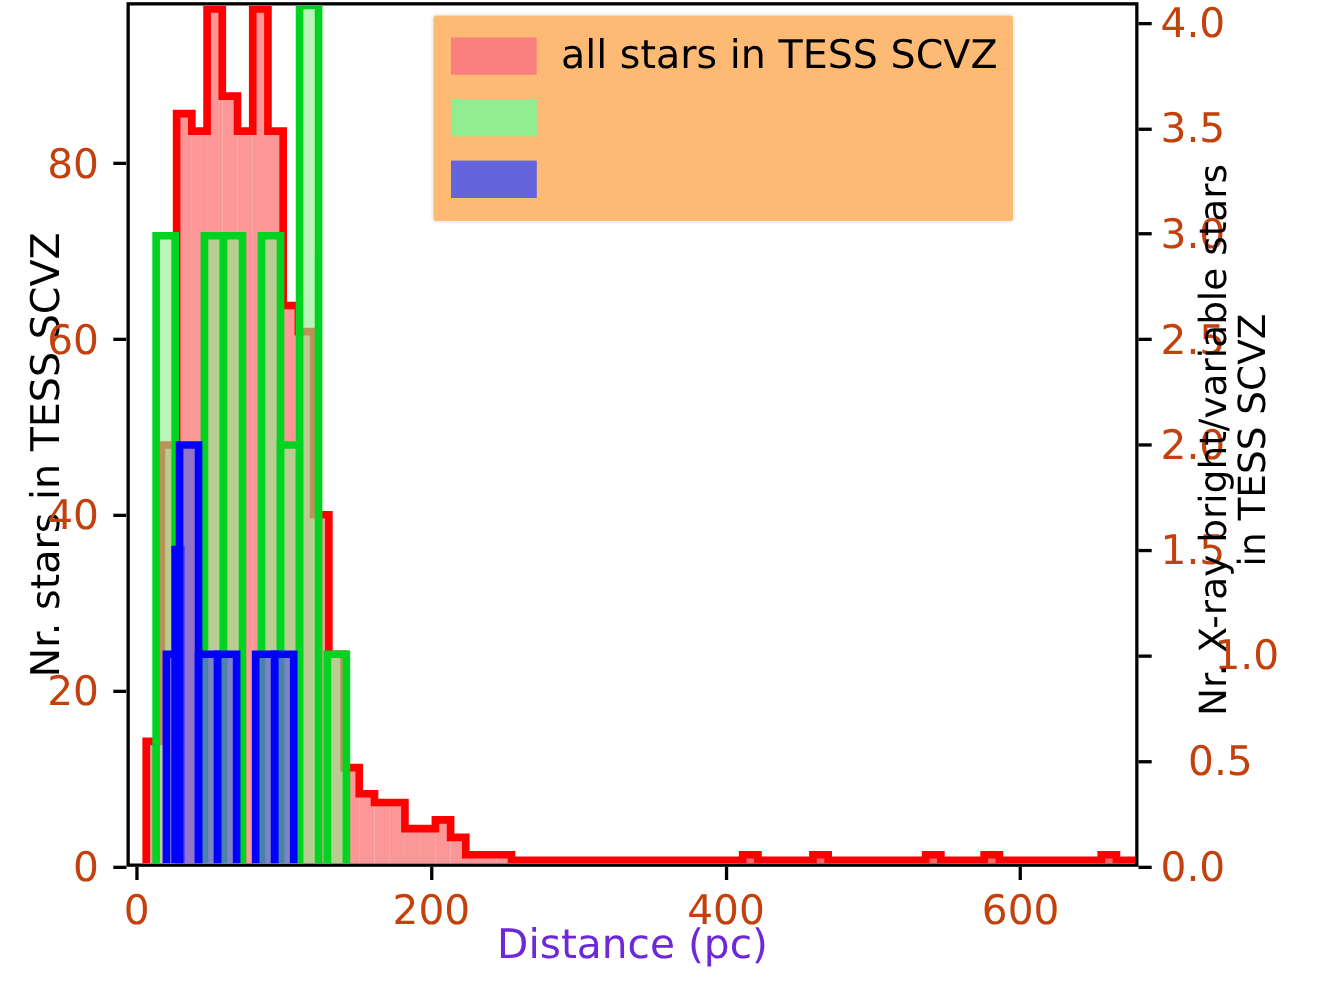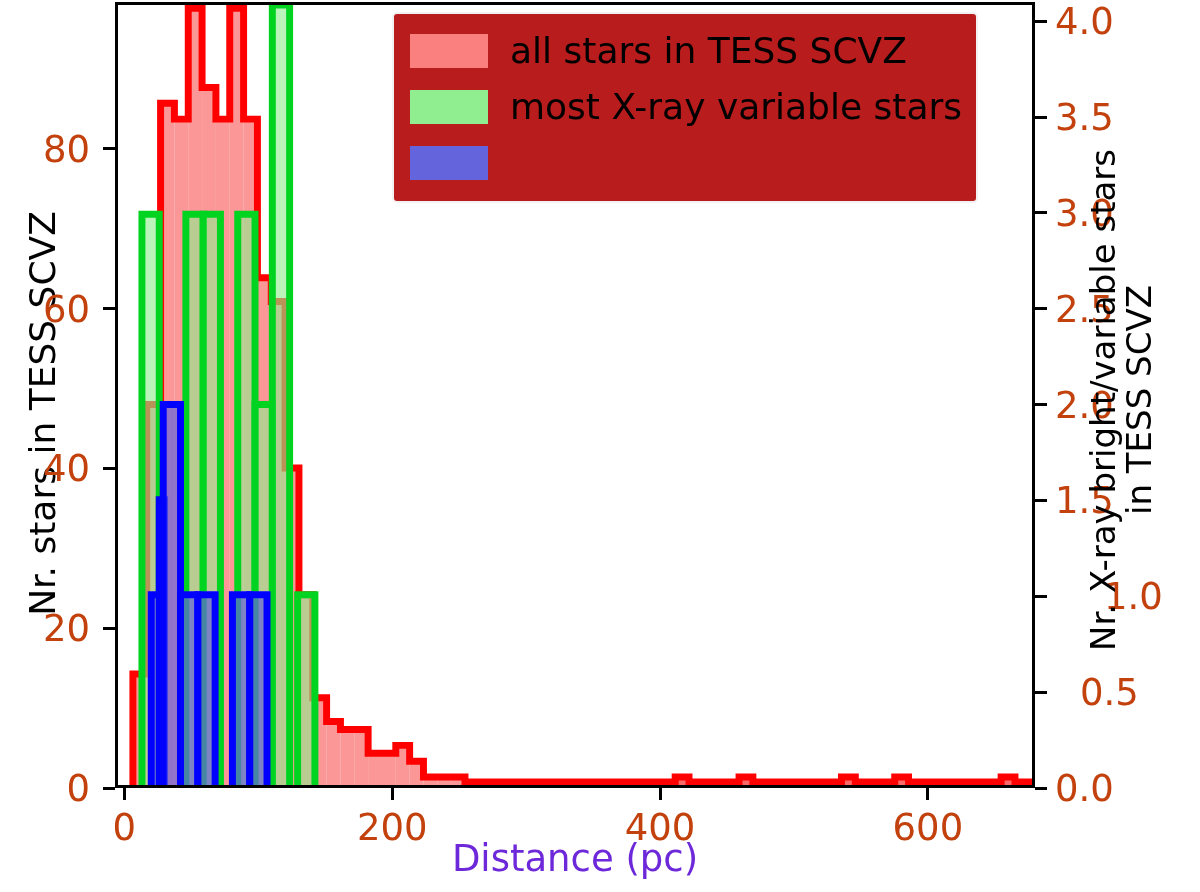--- a/index.html
+++ b/index.html
@@ -109,21 +109,21 @@
     color: #6d28d9;
     white-space: nowrap;
     margin-top: 48px;
   }
   
   #legend {
     position: absolute;
     left: 392px;
     top: 12px;
     padding: 9px 14px 10px 16px;
-    background: #b91c1c;
+    background: #fdba74;
     border: 2px solid #f2f2f2;
     border-radius: 5px;
     box-sizing: border-box;
   }
   .legend-row {
     display: flex;
     align-items: center;
     height: 56px;
   }
   .legend-swatch {
@@ -273,20 +273,19 @@
 
   <div id="xlabel">Distance (pc)</div>
 
   <div id="legend">
     <div class="legend-row">
       <span class="legend-swatch" style="background: rgb(250, 128, 128);"></span>
       <span class="legend-text">all stars in TESS SCVZ</span>
     </div>
     <div class="legend-row">
       <span class="legend-swatch" style="background: rgb(144, 238, 144);"></span>
-      <span class="legend-text">most X-ray variable stars</span>
     </div>
     <div class="legend-row">
       <span class="legend-swatch" style="background: rgb(100, 100, 220);"></span>
     </div>
   </div>
 
 </div>
 
 </body></html>

